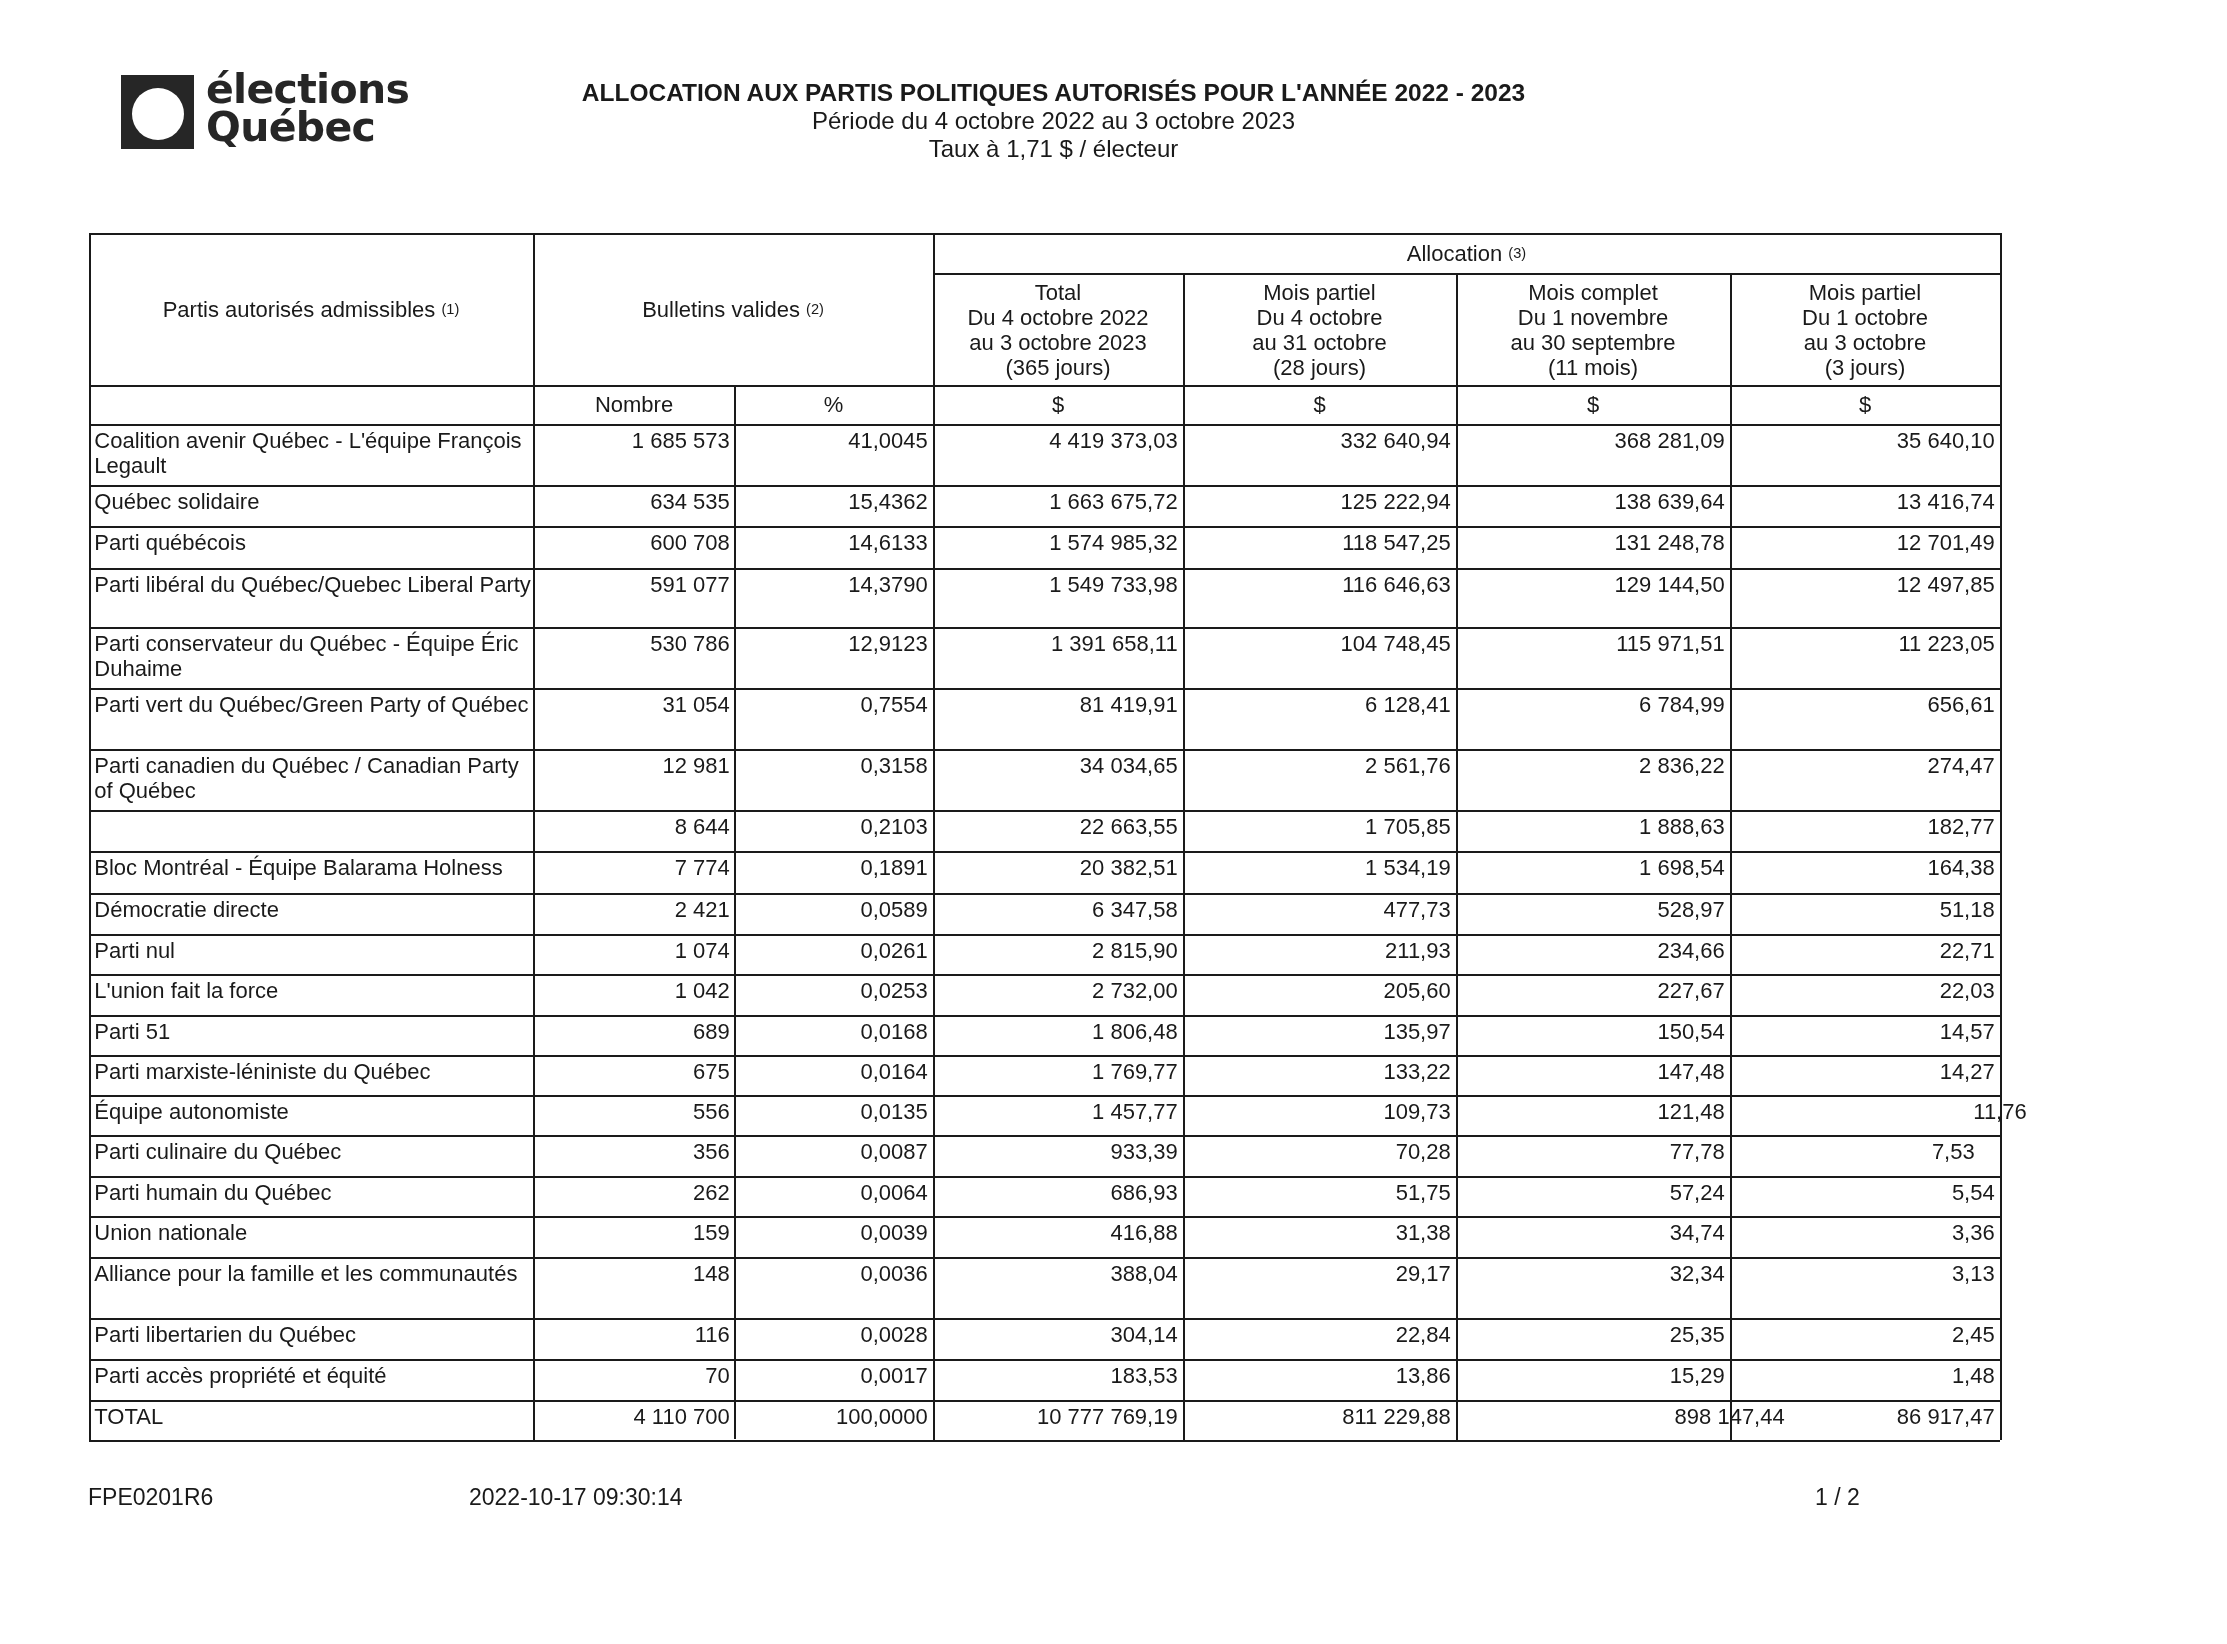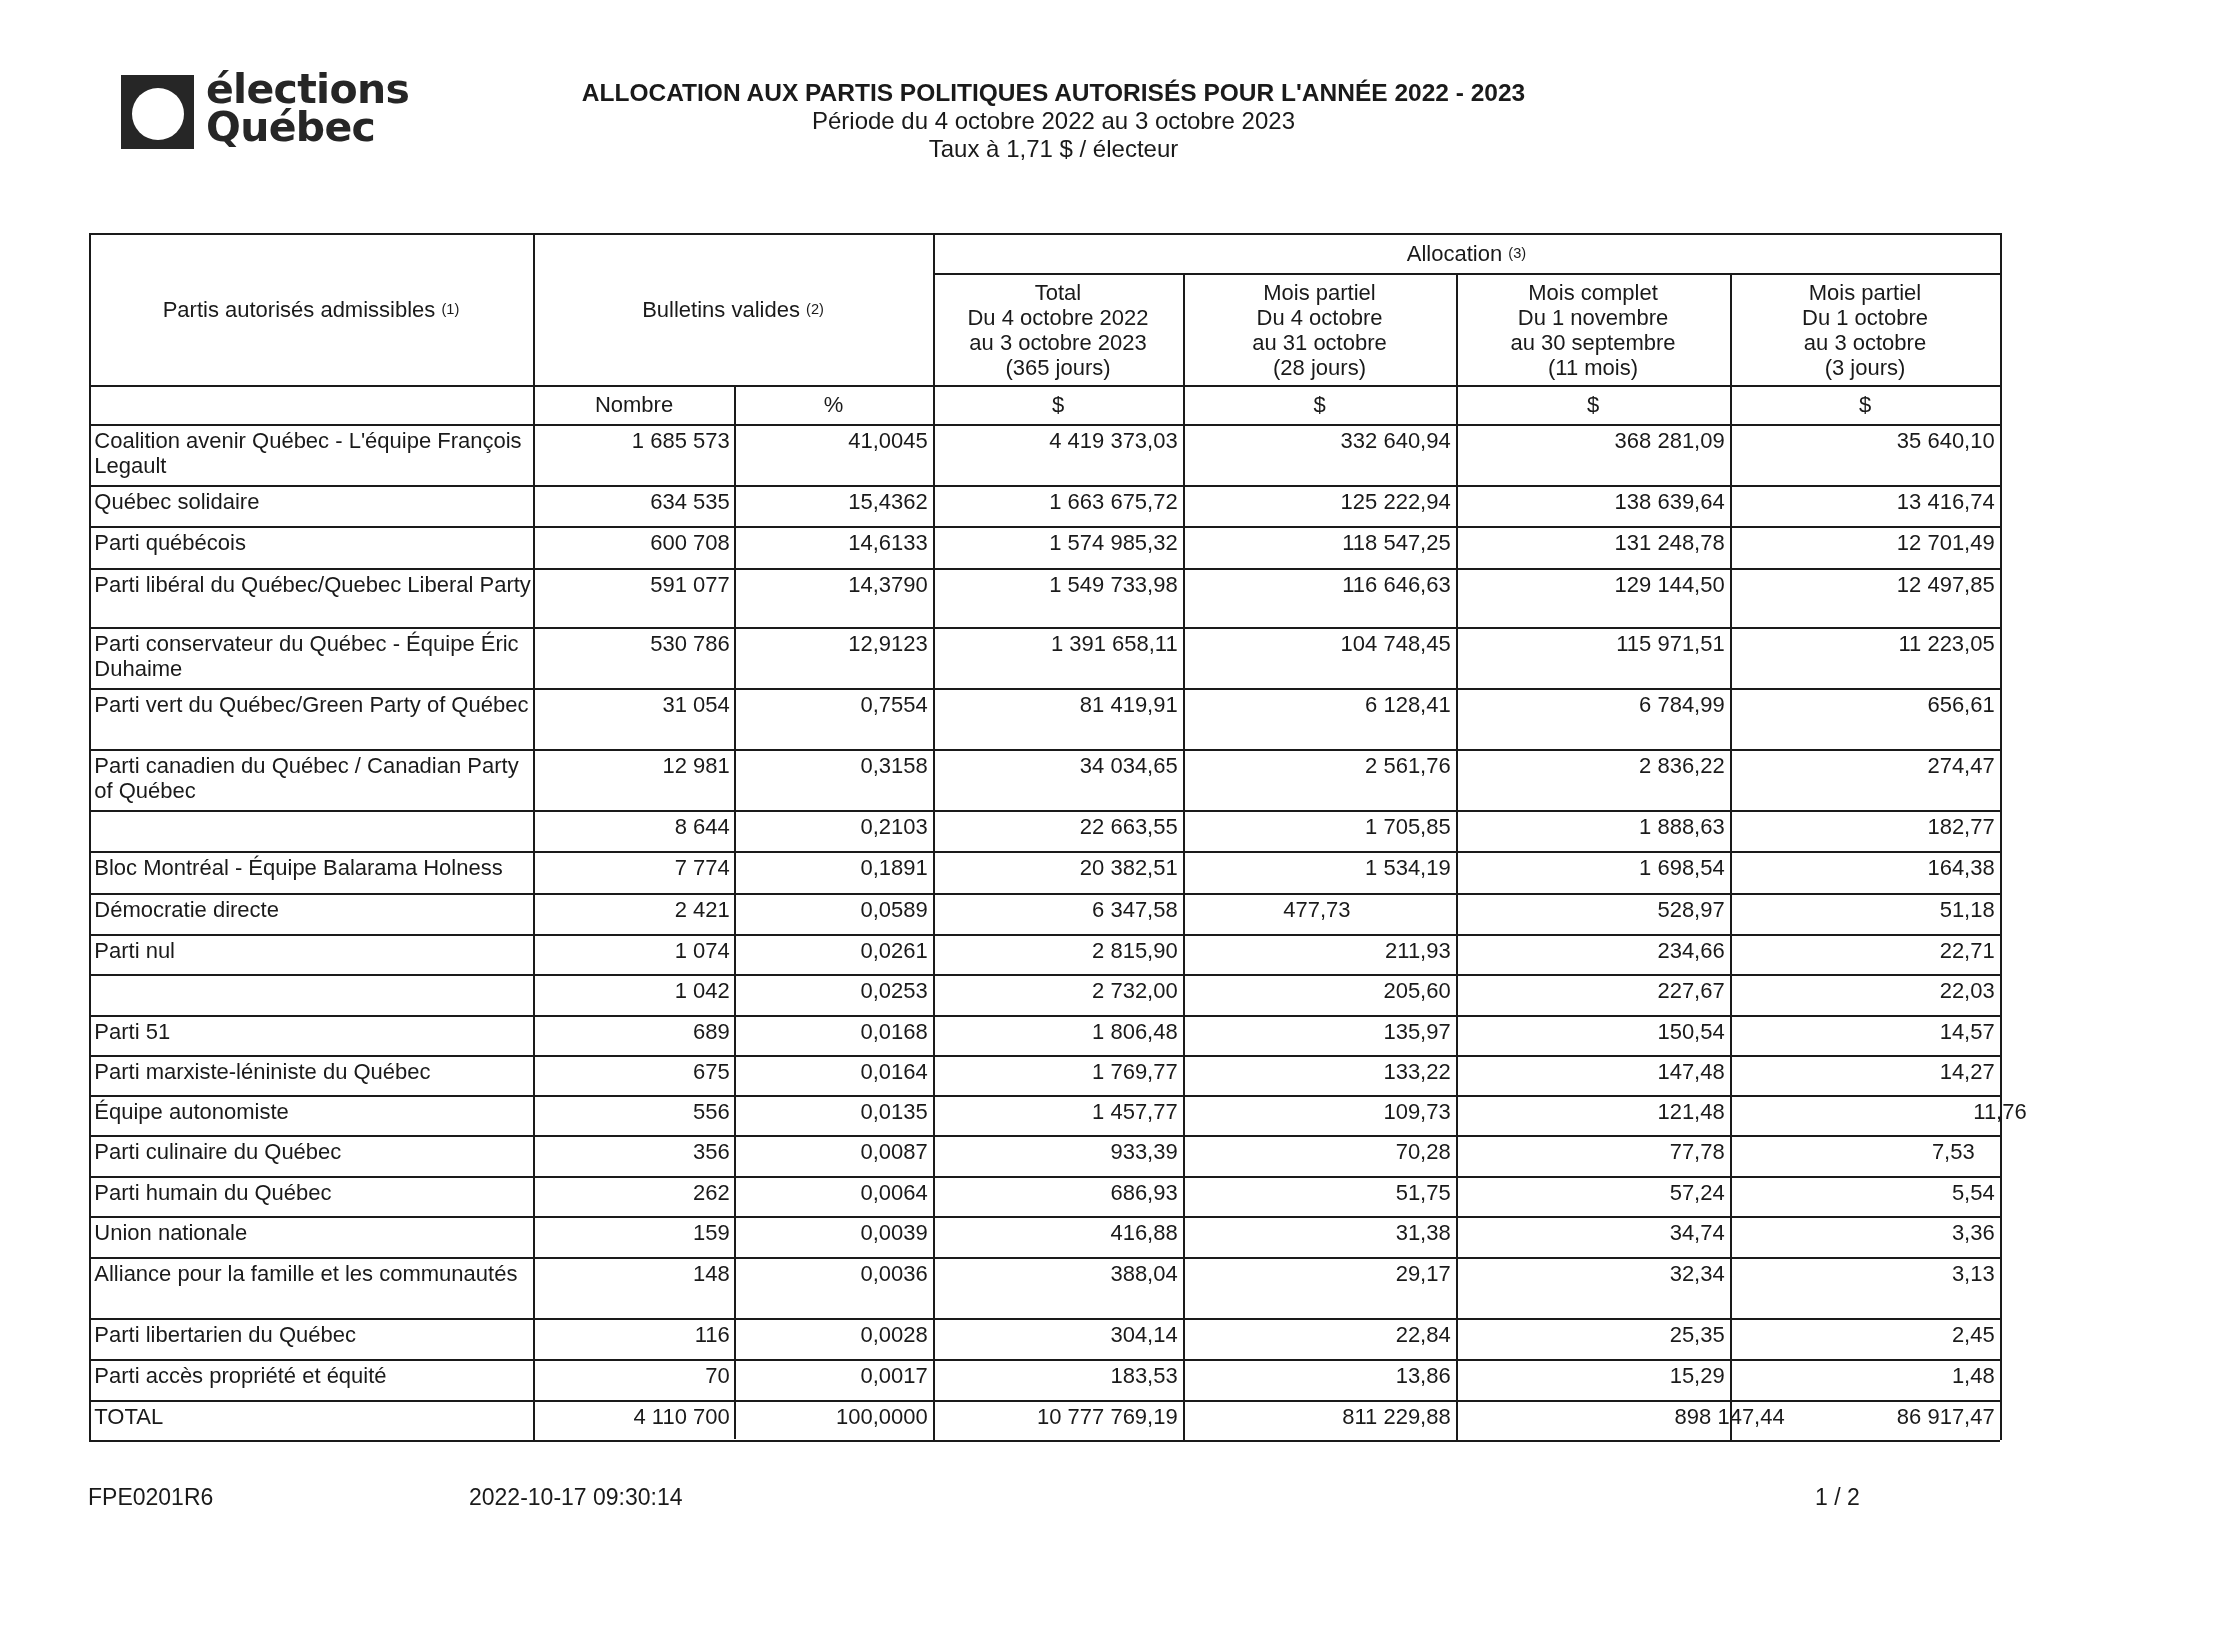--- a/index.html
+++ b/index.html
@@ -183,30 +183,31 @@
     <div class="cell num" style="left: 444px; top: 618px; width: 202px; height: 42px;"><span>7 774</span></div>
     <div class="cell num" style="left: 645px; top: 618px; width: 199px; height: 42px;"><span>0,1891</span></div>
     <div class="cell num" style="left: 844px; top: 618px; width: 250px; height: 42px;"><span>20 382,51</span></div>
     <div class="cell num" style="left: 1094px; top: 618px; width: 273px; height: 42px;"><span>1 534,19</span></div>
     <div class="cell num" style="left: 1367px; top: 618px; width: 274px; height: 42px;"><span>1 698,54</span></div>
     <div class="cell num" style="left: 1641px; top: 618px; width: 270px; height: 42px;"><span>164,38</span></div>
     <div class="cell name" style="left: 0px; top: 660px; width: 444px; height: 41px;"><span>Démocratie directe</span></div>
     <div class="cell num" style="left: 444px; top: 660px; width: 202px; height: 41px;"><span>2 421</span></div>
     <div class="cell num" style="left: 645px; top: 660px; width: 199px; height: 41px;"><span>0,0589</span></div>
     <div class="cell num" style="left: 844px; top: 660px; width: 250px; height: 41px;"><span>6 347,58</span></div>
-    <div class="cell num" style="left: 1094px; top: 660px; width: 273px; height: 58px; text-align: center;"><span>477,73</span></div>
+    <div class="cell num" style="left: 1094px; top: 660px; width: 273px; height: 58px;"><span>477,73</span></div>
     <div class="cell num" style="left: 1367px; top: 660px; width: 274px; height: 41px;"><span>528,97</span></div>
     <div class="cell num" style="left: 1641px; top: 660px; width: 270px; height: 41px;"><span>51,18</span></div>
     <div class="cell name" style="left: 0px; top: 701px; width: 444px; height: 40px;"><span>Parti nul</span></div>
     <div class="cell num" style="left: 444px; top: 701px; width: 202px; height: 40px;"><span>1 074</span></div>
     <div class="cell num" style="left: 645px; top: 701px; width: 199px; height: 40px;"><span>0,0261</span></div>
     <div class="cell num" style="left: 844px; top: 701px; width: 250px; height: 40px;"><span>2 815,90</span></div>
     <div class="cell num" style="left: 1094px; top: 701px; width: 273px; height: 40px;"><span>211,93</span></div>
     <div class="cell num" style="left: 1367px; top: 701px; width: 274px; height: 40px;"><span>234,66</span></div>
     <div class="cell num" style="left: 1641px; top: 701px; width: 270px; height: 40px;"><span>22,71</span></div>
+    <div class="cell name" style="left: 0px; top: 741px; width: 444px; height: 41px;"><span>L'union fait la force</span></div>
     <div class="cell num" style="left: 444px; top: 741px; width: 202px; height: 41px;"><span>1 042</span></div>
     <div class="cell num" style="left: 645px; top: 741px; width: 199px; height: 41px;"><span>0,0253</span></div>
     <div class="cell num" style="left: 844px; top: 741px; width: 250px; height: 41px;"><span>2 732,00</span></div>
     <div class="cell num" style="left: 1094px; top: 741px; width: 273px; height: 41px;"><span>205,60</span></div>
     <div class="cell num" style="left: 1367px; top: 741px; width: 274px; height: 41px;"><span>227,67</span></div>
     <div class="cell num" style="left: 1641px; top: 741px; width: 270px; height: 41px;"><span>22,03</span></div>
     <div class="cell name" style="left: 0px; top: 782px; width: 444px; height: 40px;"><span>Parti 51</span></div>
     <div class="cell num" style="left: 444px; top: 782px; width: 202px; height: 40px; padding-left: 36px;"><span>689</span></div>
     <div class="cell num" style="left: 645px; top: 782px; width: 199px; height: 40px;"><span>0,0168</span></div>
     <div class="cell num" style="left: 844px; top: 782px; width: 250px; height: 40px;"><span>1 806,48</span></div>

